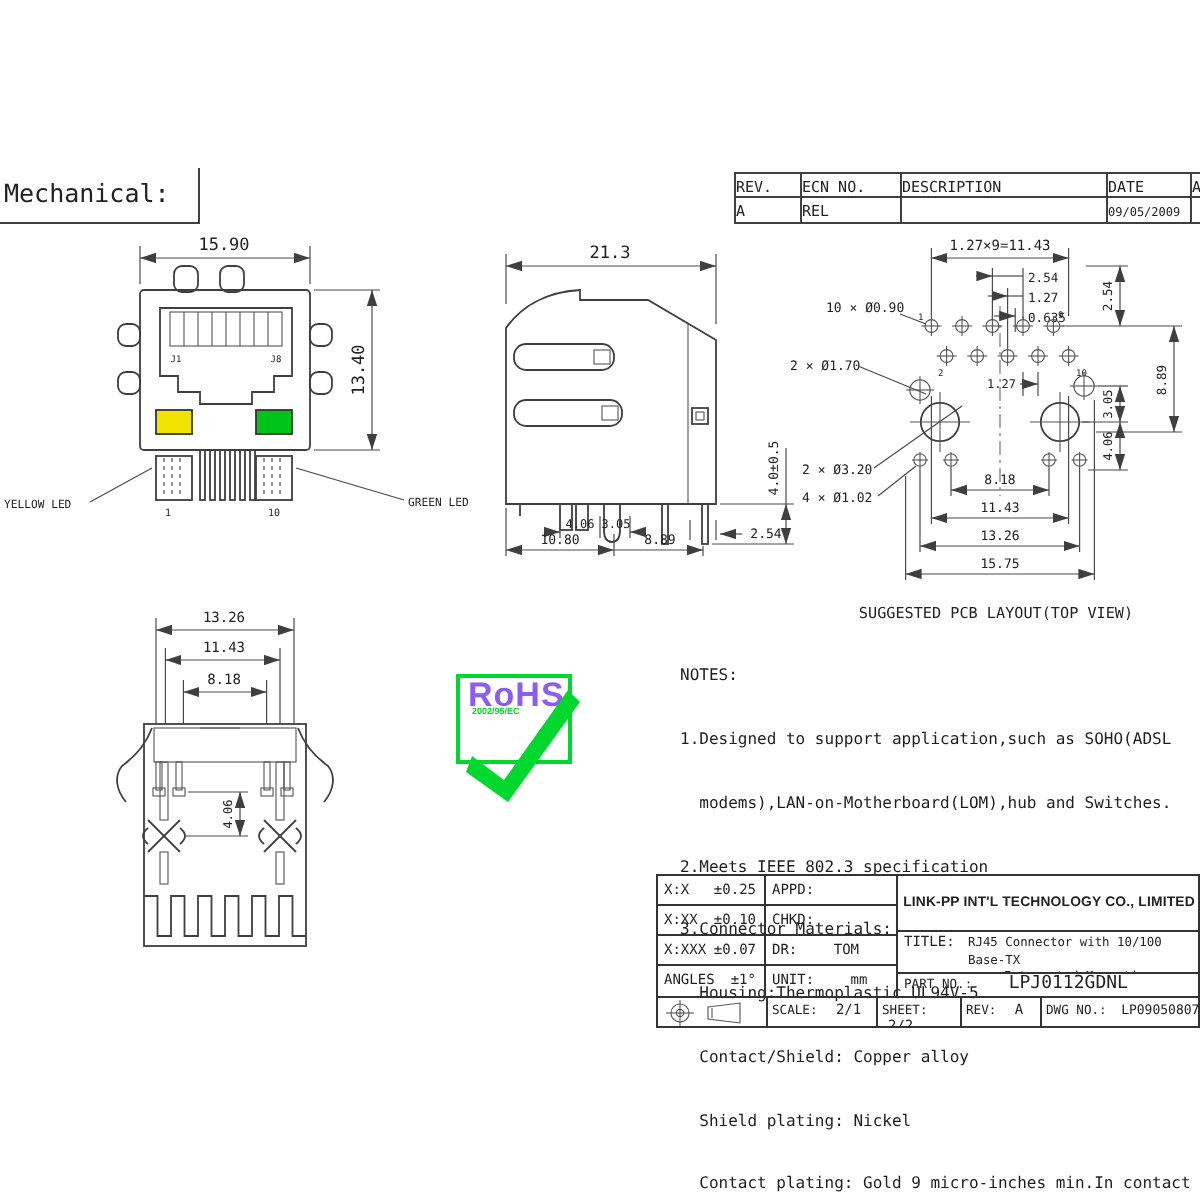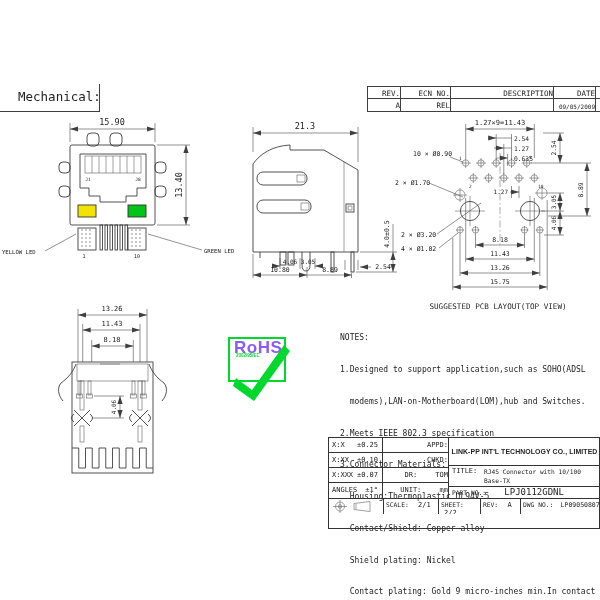--- a/index.html
+++ b/index.html
@@ -8,45 +8,45 @@
   svg{position:absolute;overflow:visible;}
   svg text{font-family:"DejaVu Sans Mono",monospace;fill:#222;}
   .ln{stroke:#3f3f3f;stroke-width:0.9;fill:none;}
   .thin{stroke:#555;stroke-width:0.55;fill:none;}
   .dim{stroke:#4a4a4a;stroke-width:0.6;fill:none;}
   .cl{stroke:#777;stroke-width:0.6;fill:none;stroke-dasharray:7 2.5 1.5 2.5;}
   .hatch{stroke:#666;stroke-width:0.7;fill:none;stroke-dasharray:2 2;}
   
   #mech{position:absolute;left:0px;top:84px;width:100px;height:28px;
         border-right:1px solid #3f3f3f;border-bottom:1px solid #3f3f3f;
-        font-size:12.5px;padding:5px 0 0 18px;box-sizing:border-box;}
+        font-size:12.5px;padding:5px 0 0 2px;box-sizing:border-box;}
   
   #revtab{position:absolute;left:367px;top:86px;width:263px;height:26px;
           border:1px solid #3f3f3f;box-sizing:border-box;font-size:7.5px;}
   #revtab .cell{position:absolute;box-sizing:border-box;border-right:1px solid #3f3f3f;
-                text-align:right;padding-top:2px;}
+                text-align:left;padding-top:2px;}
   #revtab .hdr{border-bottom:1px solid #3f3f3f;height:12px;top:0;}
   #revtab .dat{height:12px;top:12px;padding-top:2px;}
   
   #notes{position:absolute;left:340px;top:312px;font-size:8px;line-height:10.6px;
          white-space:pre;color:#1d1d1d;}
   
   #rohs-box{position:absolute;left:228px;top:337px;width:58px;height:45px;
             border:2px solid #00d82e;box-sizing:border-box;}
   #rohs-title{position:absolute;left:234px;top:338px;font-family:"Liberation Sans",sans-serif;
               font-weight:bold;font-size:17px;color:#8b5cf6;letter-spacing:0.5px;}
   #rohs-sub{position:absolute;left:236px;top:353px;font-family:"Liberation Sans",sans-serif;
             font-weight:bold;font-size:4.5px;color:#00d82e;}
   
-  #tblock{position:absolute;left:328px;top:437px;width:272px;height:92px;
+  #tblock{position:absolute;left:328px;top:437px;width:272px;height:77px;
           border:1px solid #333;box-sizing:border-box;font-size:7px;}
   #tblock .c{position:absolute;box-sizing:border-box;border-right:1px solid #333;
              border-bottom:1px solid #333;overflow:hidden;}
   .tolcell{display:flex;justify-content:space-between;padding:3px 4px 0 3px;}
-  .fldcell{padding:3px 0 0 3px;text-align:right;}
+  .fldcell{padding:3px 0 0 3px;}
   .fldcell .v{margin-left:14px;}
   #company{font-family:"Liberation Sans",sans-serif;font-weight:bold;font-size:6.9px;
            letter-spacing:0.1px;display:flex;align-items:center;justify-content:center;}
   .lbl{color:#222;}
   .small-lbl{font-size:6.3px;}
 </style>
 </head>
 <body>
 
 <div id="sheet">

